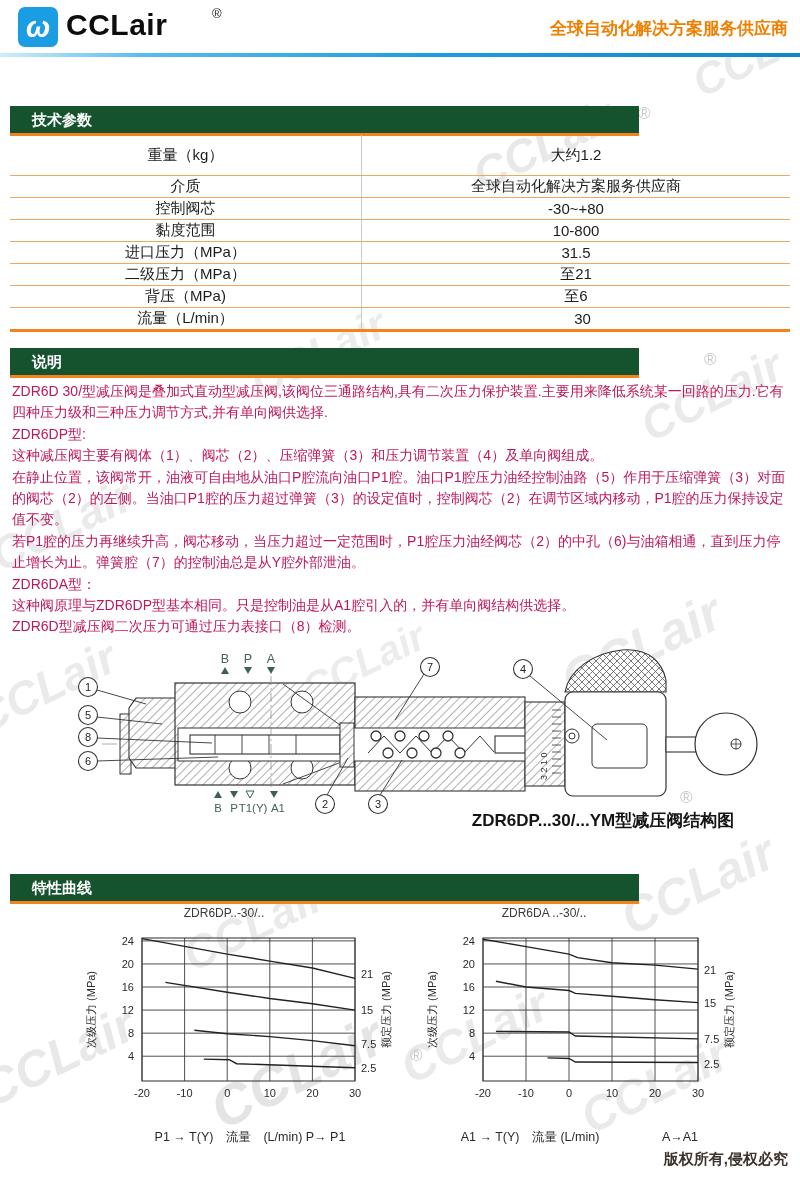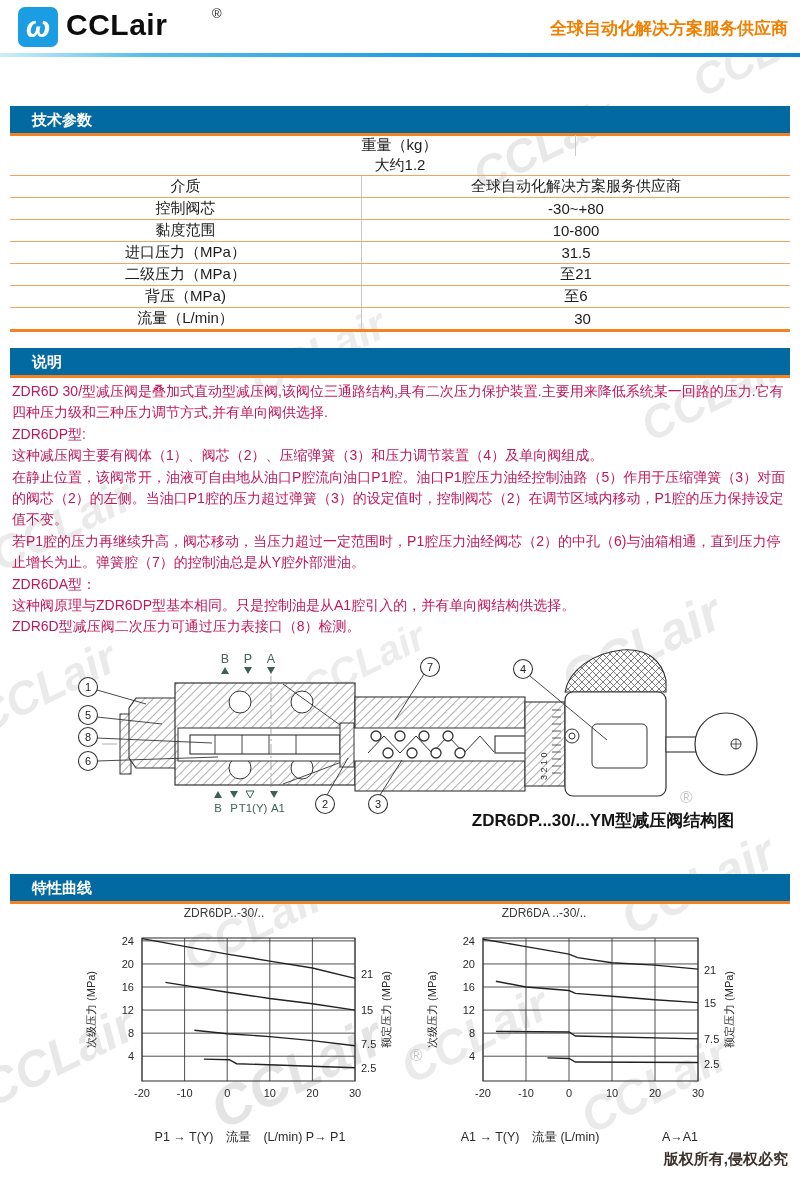--- a/index.html
+++ b/index.html
@@ -9,27 +9,27 @@
   .hdr{position:absolute;left:0;top:0;width:800px;height:54px;background:#fff;z-index:2;}
   .logo-box{position:absolute;left:18px;top:7px;width:40px;height:40px;background:#1a9de3;
             border-radius:7px;color:#fff;text-align:center;line-height:40px;
             font-size:29px;font-style:italic;font-weight:bold;}
   .logo-text{position:absolute;left:66px;top:8px;font-size:30px;font-weight:bold;color:#0d0d0d;letter-spacing:.5px;}
   .logo-reg{position:absolute;left:212px;top:6px;font-size:13px;color:#222;}
   .tagline{position:absolute;right:12px;top:17px;font-size:17px;font-weight:bold;color:#f07f00;}
   .hdr-rule{position:absolute;left:0;top:53px;width:800px;height:4px;z-index:2;
             background:linear-gradient(90deg,#cdeefb 0%,#56bdec 18%,#1b9ce2 55%,#0f86ca 100%);}
   
-  .bar{position:absolute;left:10px;width:780px;height:27px;background:#0369a1;z-index:2;
+  .bar{position:absolute;left:10px;width:629px;height:27px;background:#14532d;z-index:2;
        border-bottom:3px solid #f5821f;box-sizing:content-box;}
   .bar span{display:block;padding-left:22px;line-height:27px;color:#fff;font-size:15px;font-weight:bold;}
   
   .ptable{position:absolute;left:10px;top:135px;width:780px;z-index:2;}
   .prow{display:flex;align-items:center;border-bottom:1px solid #f2a561;height:21px;}
-  .prow.first{height:40px;flex-direction:column;}
+  .prow.first{height:40px;}
   .prow.last{border-bottom:3px solid #f5821f;gap:13px;}
   .pcell-l{width:45%;text-align:center;font-size:15px;color:#1c1c1c;border-right:1px solid #c9c9c9;
            height:100%;display:flex;align-items:center;justify-content:center;}
   .pcell-r{flex:1;text-align:center;font-size:15px;color:#1c1c1c;}
   
   .desc{position:absolute;left:12px;top:381px;width:778px;z-index:2;
         font-size:14px;line-height:21.4px;color:#be185d;}
   .desc p{margin:0;}
   
   .dia{position:absolute;left:50px;top:640px;z-index:2;}

